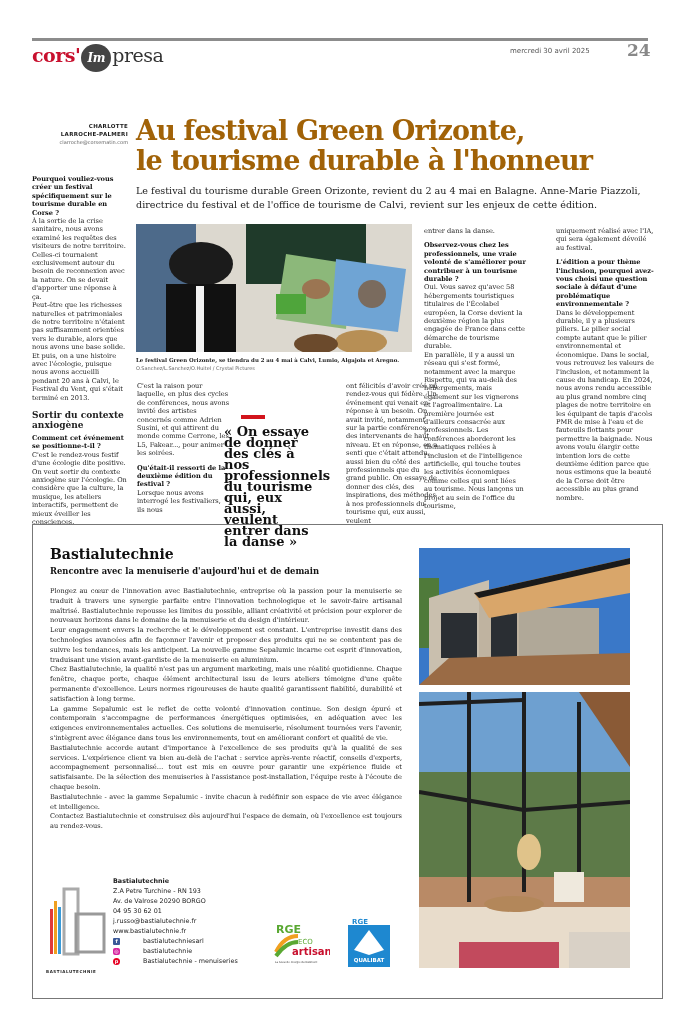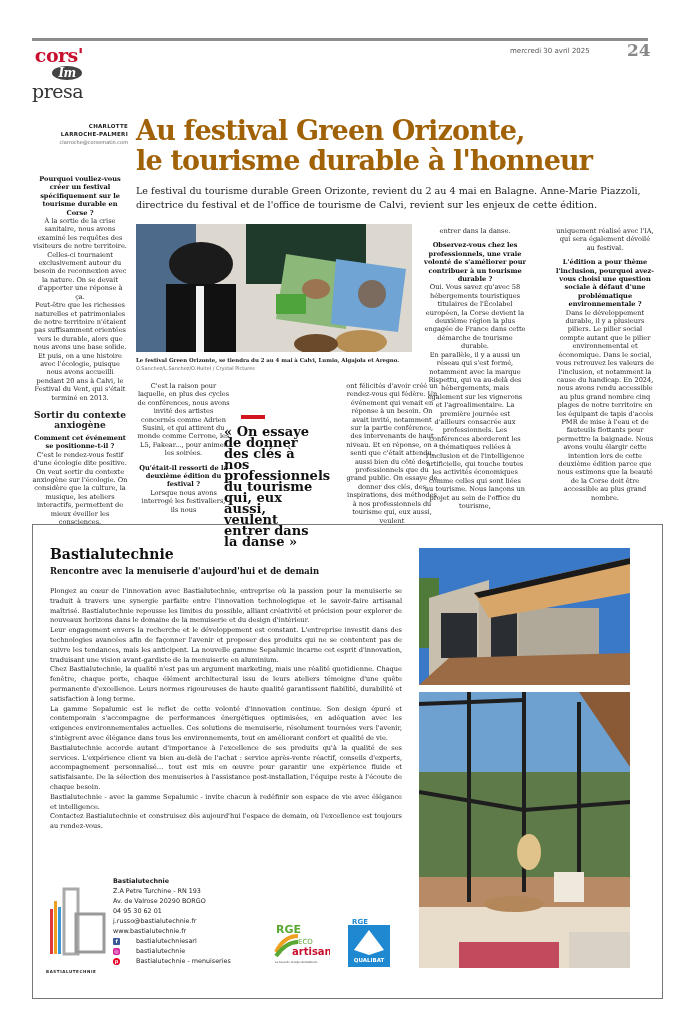--- a/index.html
+++ b/index.html
@@ -1,30 +1,30 @@
 <!DOCTYPE html>
 <html><head>
 <meta charset="utf-8">
 <style>
   * { box-sizing: border-box; margin: 0; padding: 0; }
   body { width: 681px; height: 1024px; background: #ffffff; font-family: "DejaVu Serif", serif; color: #1a1a1a; position: relative; overflow: hidden; }
   .abs { position: absolute; }
   .topline { left: 32px; top: 38px; width: 616px; height: 3px; background: #8c8c8c; }
-  .logo { left: 32px; top: 44px; height: 28px; display: flex; align-items: flex-end; font-family: "DejaVu Serif", serif; font-weight: bold; font-size: 19px; letter-spacing: -0.5px; flex-direction: column; }
+  .logo { left: 32px; top: 44px; height: 28px; display: flex; align-items: flex-start; font-family: "DejaVu Serif", serif; font-weight: bold; font-size: 19px; letter-spacing: -0.5px; }
   .logo .cors { color: #c8102e; }
   .logo .im { background: #444; color: #fff; border-radius: 50%; width: 30px; height: 28px; display: inline-flex; align-items: center; justify-content: center; font-style: italic; font-size: 12px; margin: 0 1px; }
   .logo .presa { color: #333; font-weight: normal; }
   .date { left: 510px; top: 47px; font-family: "DejaVu Sans", sans-serif; font-size: 7px; color: #555; }
   .pagenum { left: 627px; top: 40px; font-family: "DejaVu Serif", serif; font-size: 17px; font-weight: bold; color: #888; }
   .author { left: 30px; top: 122px; width: 98px; text-align: right; font-family: "DejaVu Sans", sans-serif; }
   .author .n { font-size: 5.5px; font-weight: bold; letter-spacing: 0.3px; line-height: 8px; }
   .author .e { font-size: 5px; color: #666; line-height: 8px; }
   .headline { left: 136px; top: 116px; width: 520px; font-family: "DejaVu Serif", serif; font-weight: bold; font-size: 27px; line-height: 30px; letter-spacing: -0.8px; color: #a16207; }
   .lede { left: 136px; top: 184px; width: 520px; font-size: 9.6px; line-height: 14px; color: #222; }
-  .col { font-size: 6.6px; line-height: 8.4px; color: #222; text-align: center; }
+  .col { font-size: 6.6px; line-height: 8.4px; color: #222; }
   .col p { margin: 0; }
   .col .q { font-weight: bold; color: #111; }
   .col h3 { font-size: 9px; line-height: 10px; font-weight: bold; margin: 8px 0 4px; }
   .col .gap { height: 6px; }
   .col1 { left: 32px; top: 175px; width: 96px; }
   .col2 { left: 137px; top: 382px; width: 93px; }
   .col3 { left: 346px; top: 382px; width: 92px; }
   .col4 { left: 424px; top: 227px; width: 102px; }
   .col5 { left: 556px; top: 227px; width: 98px; }
   .photo1 { left: 136px; top: 224px; width: 276px; height: 128px; overflow: hidden; background: linear-gradient(135deg,#6b7f8f 0%,#2b3b2e 30%,#d8d4c8 55%,#a89676 80%,#e6e2da 100%); }
@@ -36,21 +36,21 @@
   .adbox { left: 32px; top: 524px; width: 631px; height: 475px; border: 1.5px solid #777; }
   .ad-label { left: 560px; top: 529px; font-size: 7.4px; color: #222; margin-top: 44px; }
   .ad-title { left: 50px; top: 546px; font-size: 14px; font-weight: bold; color: #111; }
   .ad-sub { left: 50px; top: 566px; font-size: 8.4px; font-weight: bold; color: #111; }
   .ad-body { left: 50px; top: 587px; width: 352px; font-size: 6.6px; line-height: 9.8px; text-align: justify; color: #222; }
   .ad-body p { margin: 0; }
   .photo2 { left: 419px; top: 548px; width: 211px; height: 137px; background: linear-gradient(180deg,#2b6cc4 0%,#6fa3e0 30%,#b38a5c 45%,#a07c52 60%,#7e7870 75%,#8c6c4a 100%); overflow: hidden; }
   .photo3 { left: 419px; top: 692px; width: 211px; height: 276px; background: linear-gradient(180deg,#3b6fa8 0%,#6a8fb0 35%,#6c7a4f 55%,#c9b48c 75%,#b2556a 90%,#d8d0c4 100%); overflow: hidden; }
   .contact { left: 113px; top: 876px; font-family: "DejaVu Sans", sans-serif; font-size: 6.4px; line-height: 10px; color: #222; }
   .contact .cn { font-weight: bold; }
-  .contact .soc { display: flex; align-items: center; gap: 16px; }
+  .contact .soc { display: flex; align-items: center; gap: 23px; }
   .ico { display: inline-block; width: 7px; height: 7px; border-radius: 1px; color: #fff; font-size: 5px; line-height: 7px; text-align: center; font-weight: bold; }
   .ico.fb { background: #3b5998; }
   .ico.ig { background: #d6249f; border-radius: 2px; }
   .ico.pi { background: #e60023; border-radius: 50%; }
   .blogo { left: 48px; top: 879px; width: 60px; height: 95px; }
   .blogo .lbl { position: absolute; bottom: 0; left: -2px; font-family: "DejaVu Sans", sans-serif; font-size: 4px; font-weight: bold; letter-spacing: 0.6px; color: #222; }
   .rge1 { left: 274px; top: 922px; width: 56px; height: 44px; }
   .rge2 { left: 348px; top: 917px; width: 42px; height: 50px; }
 </style>
 </head>

